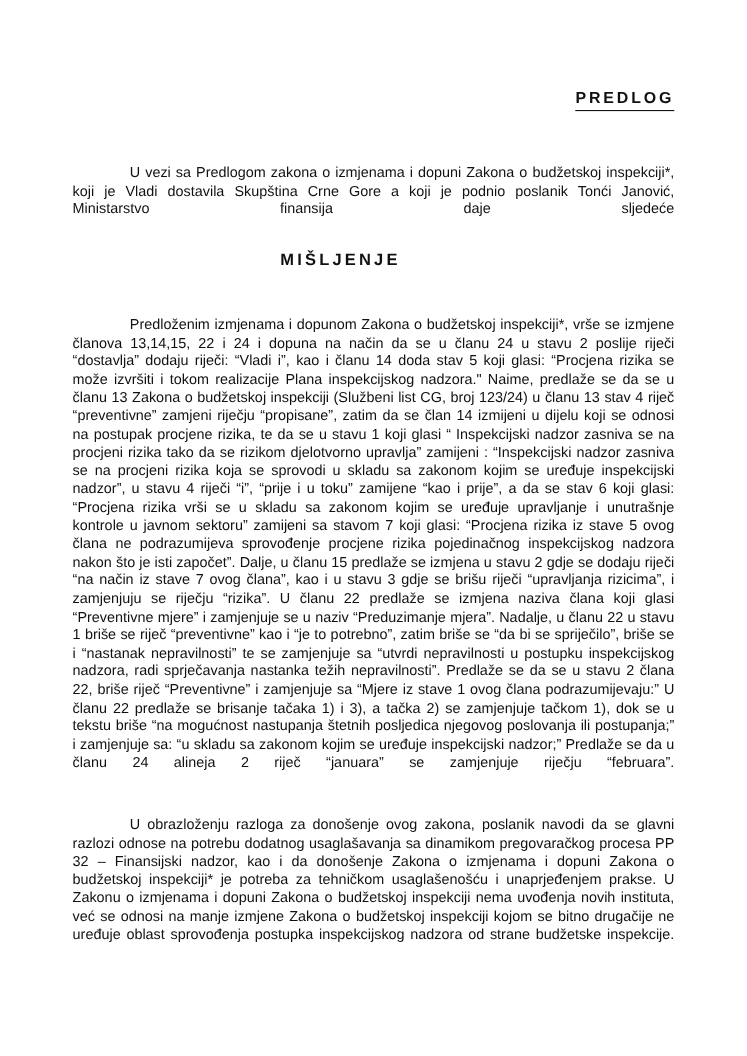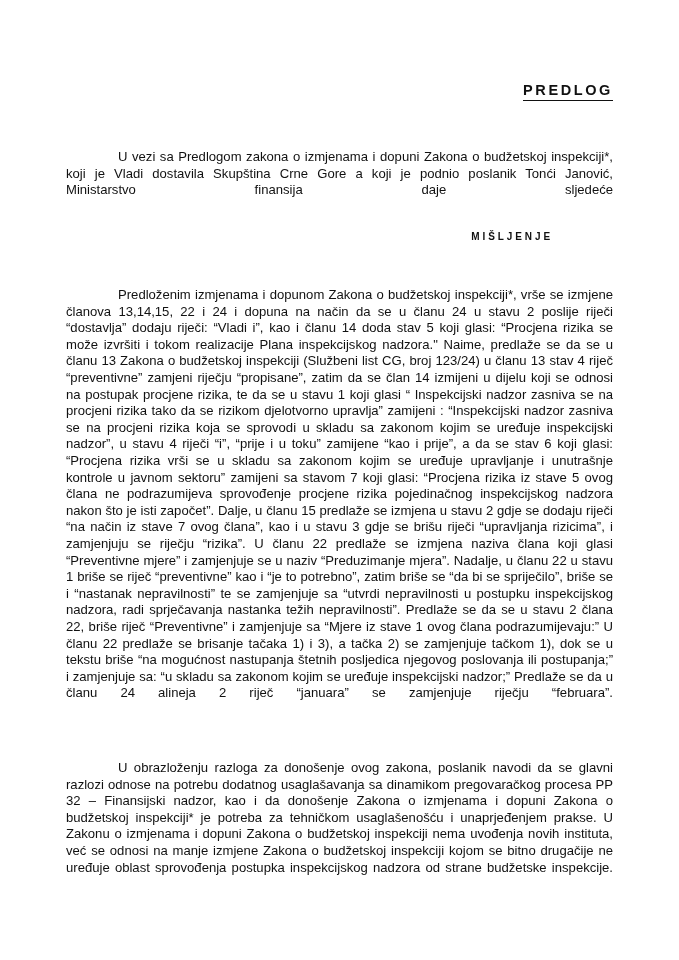--- a/index.html
+++ b/index.html
@@ -66,32 +66,32 @@
     word-spacing: 0.1px;
   }
 
   .para-intro { top: 124px; margin-top: 25px; }
 
   .heading-misljenje {
     position: absolute;
     left: 0;
     top: 228px;
     width: 547px;
-    text-align: right;
-    font-size: 10px;
+    text-align: center;
+    font-size: 15px;
     font-weight: bold;
     letter-spacing: 2.9px;
     line-height: 18px;
     white-space: nowrap;
     padding-right: 60px;
     box-sizing: border-box;
   }
 
   .para-main { top: 274px; }
-  .para-closing { top: 747px; }
+  .para-closing { top: 729px; }
 
   
   .para::after {
     content: "";
     display: inline-block;
     width: 100%;
   }
 </style>
 </head>
 <body>

